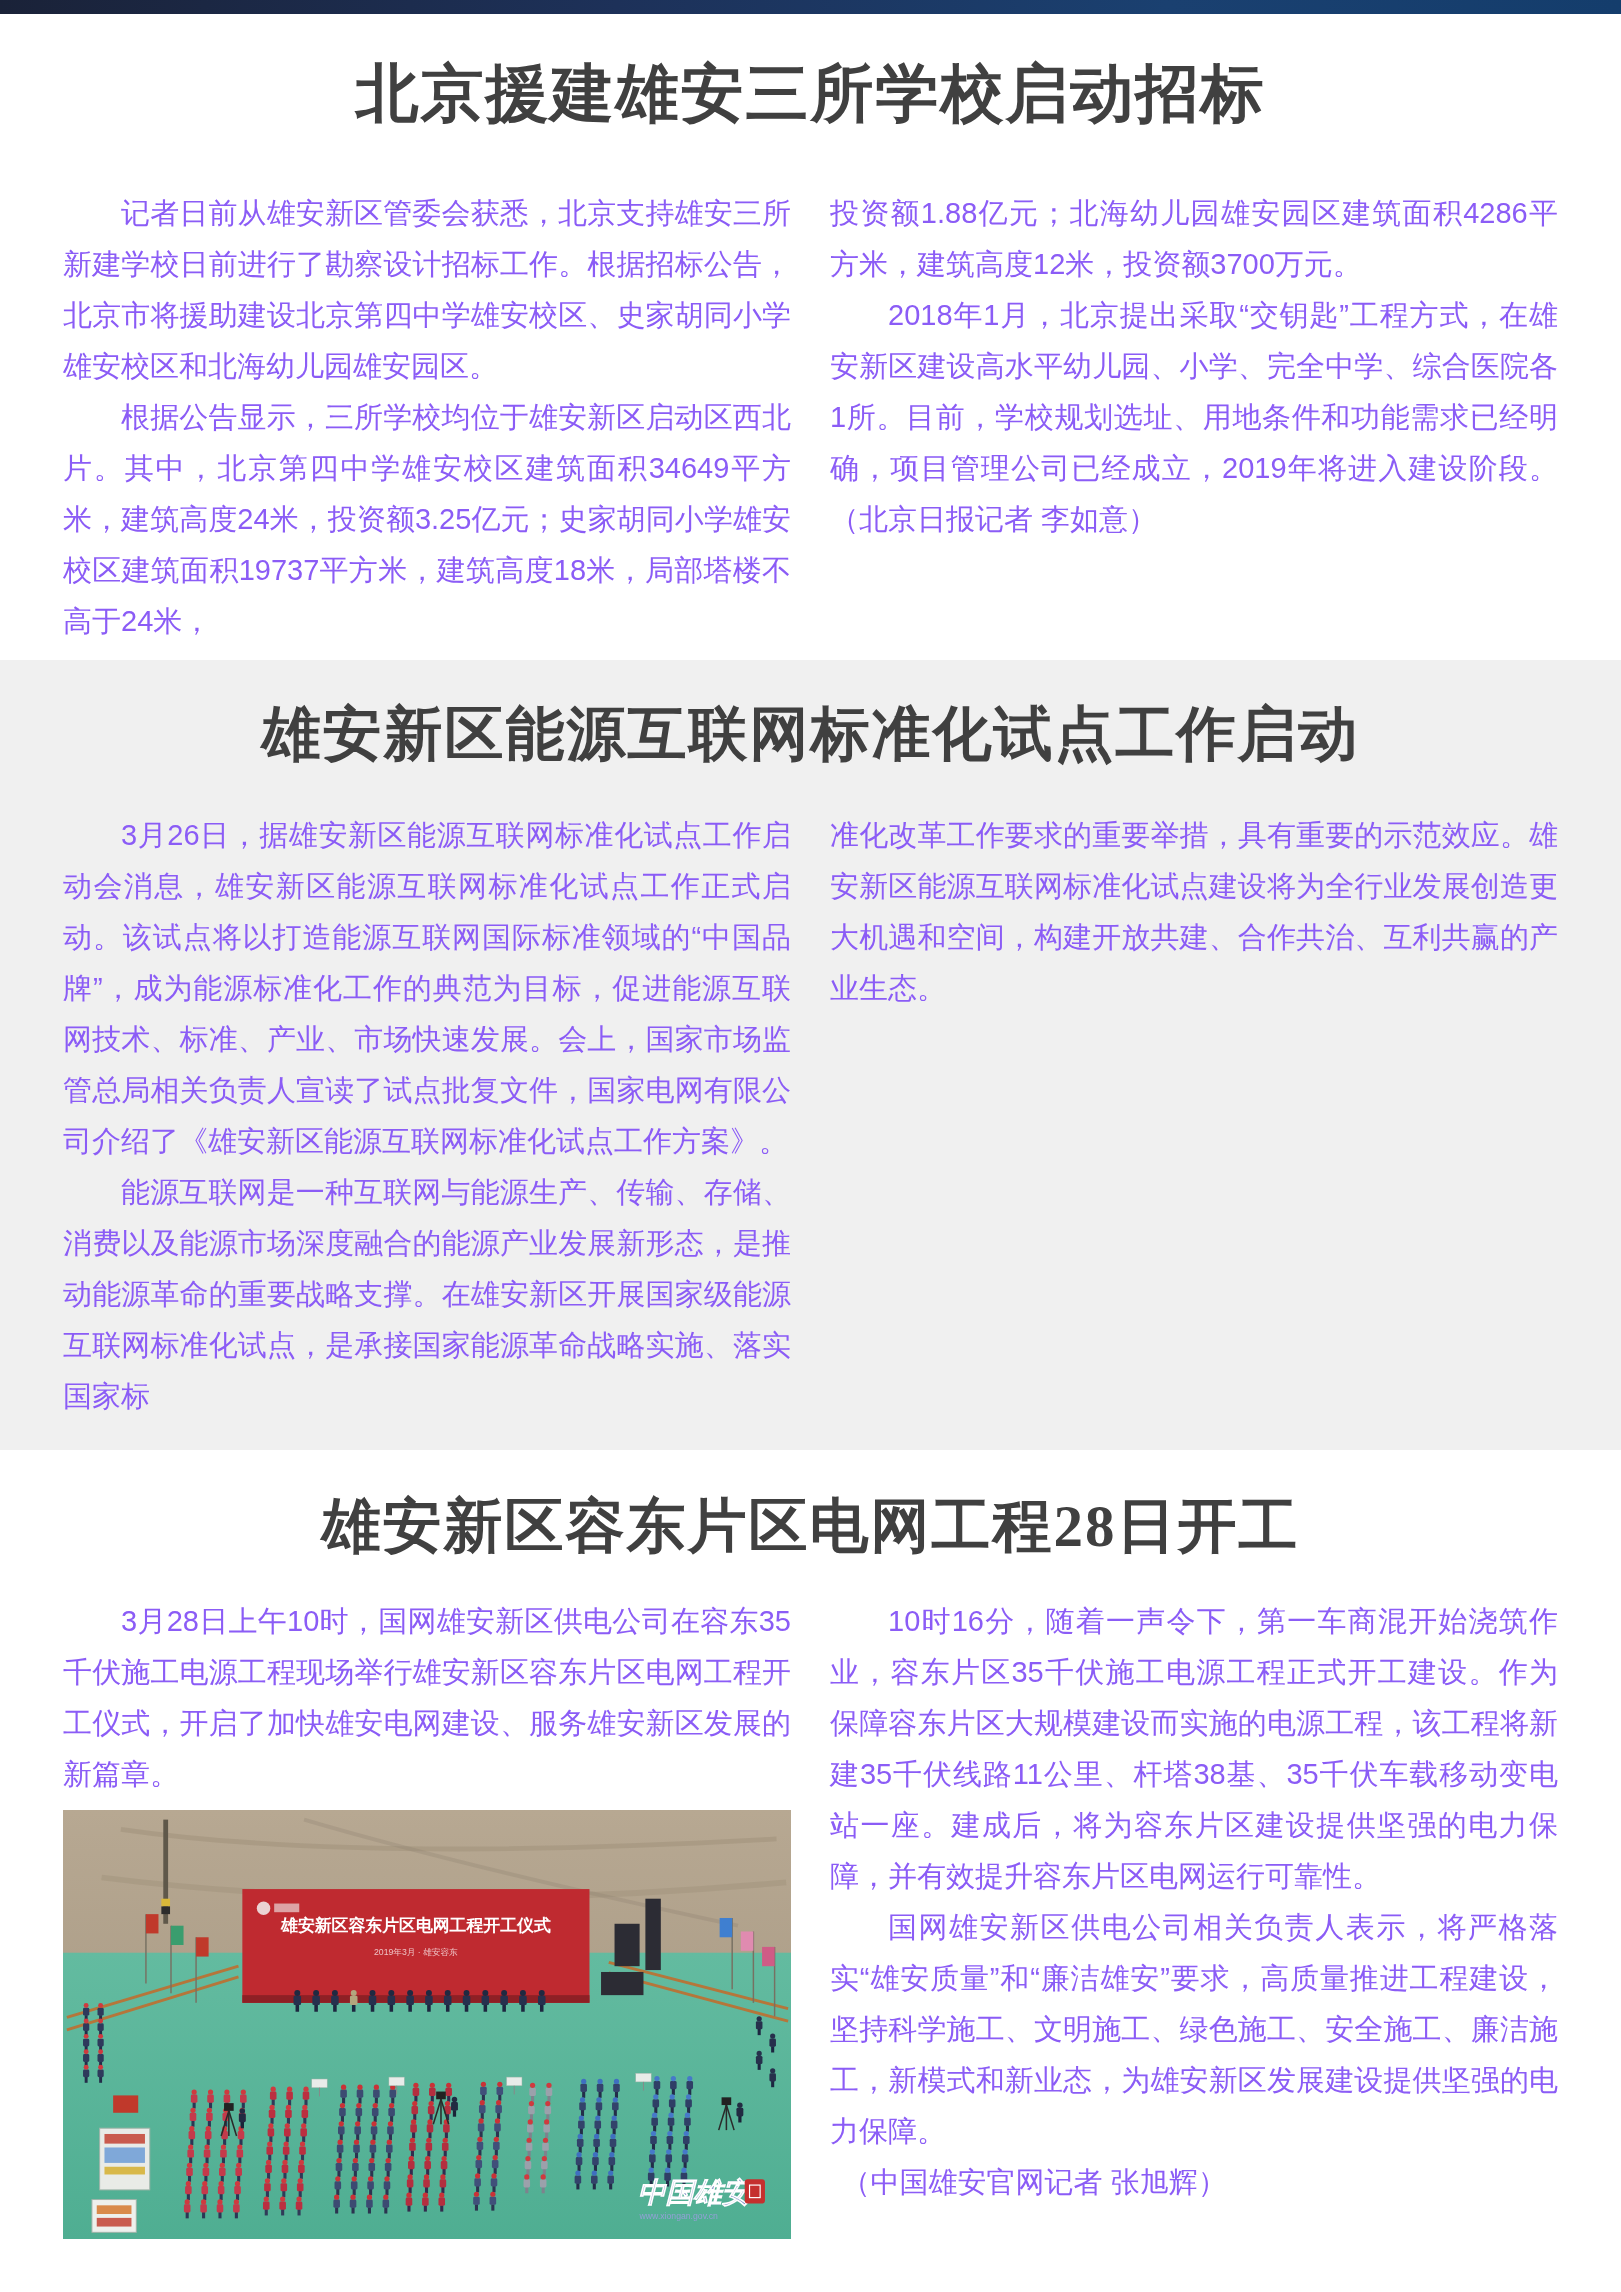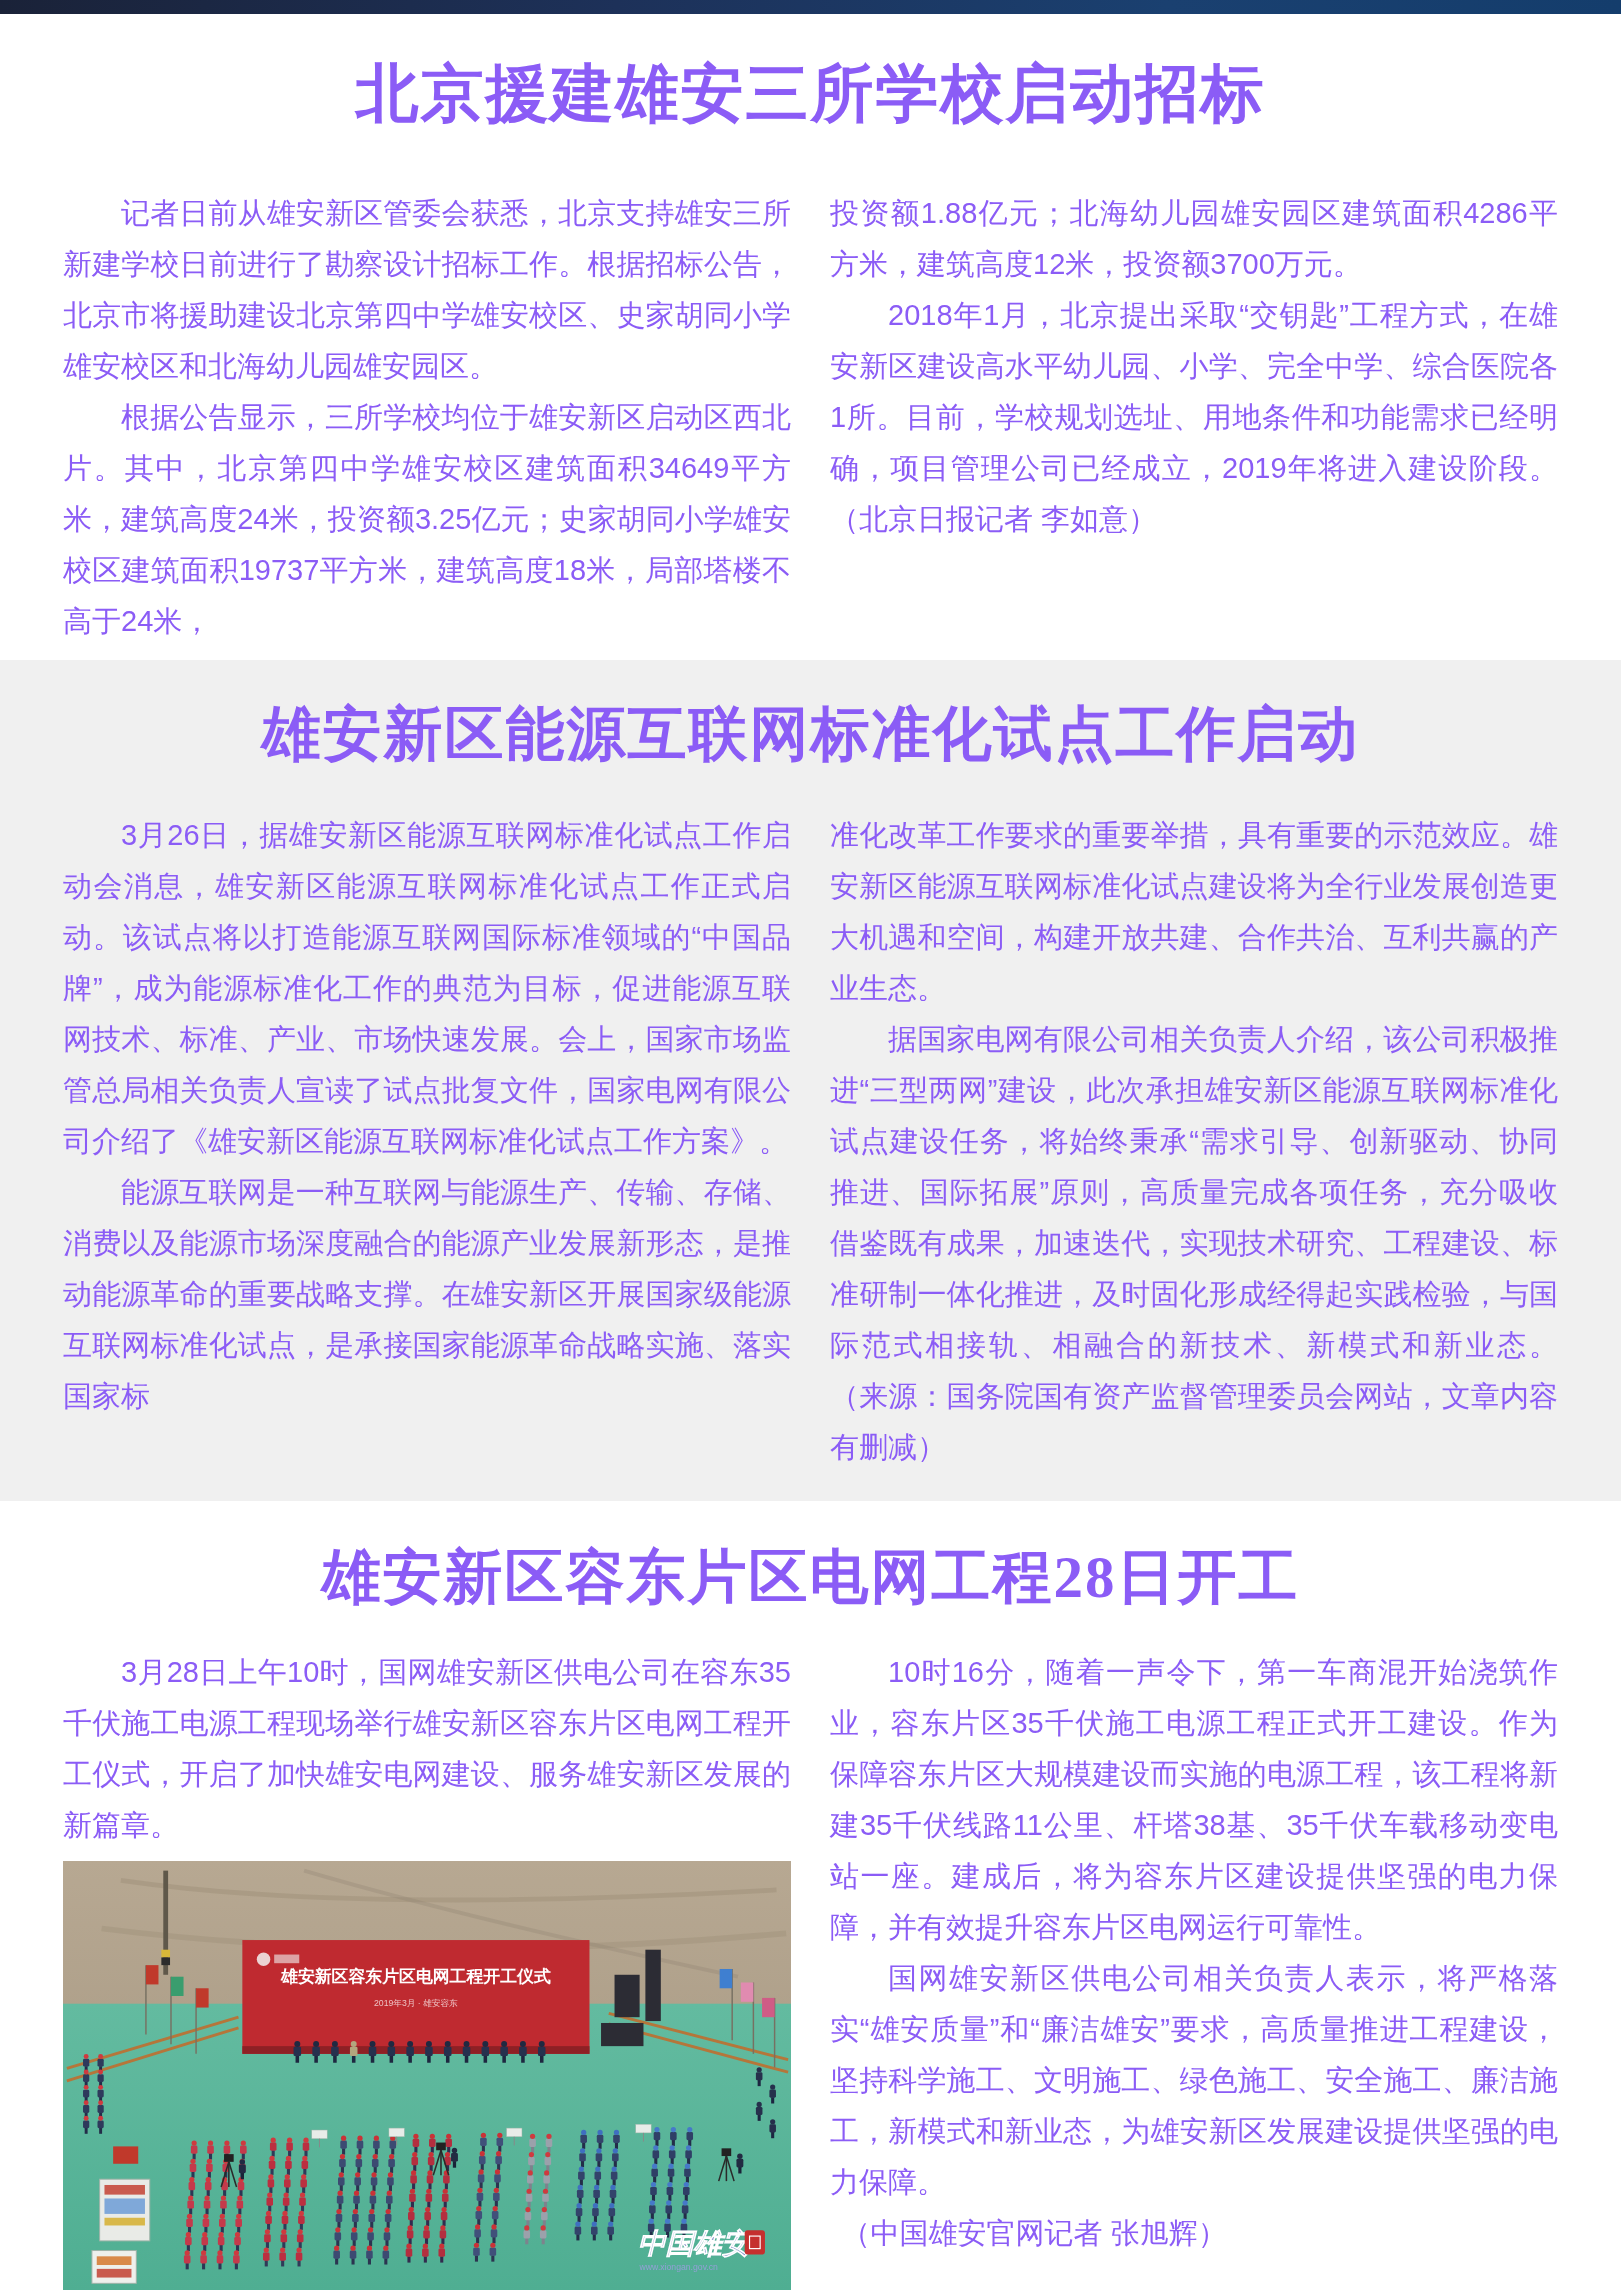--- a/index.html
+++ b/index.html
@@ -1,20 +1,20 @@
 <!DOCTYPE html>
 <html><head>
 <meta charset="utf-8">
 <style>
   html,body{margin:0;padding:0;background:#ffffff;}
   .page{position:relative;width:1621px;height:2293px;background:#ffffff;overflow:hidden;
         font-family:"Liberation Sans","DejaVu Sans",sans-serif;}
   .topbar{height:13.7px;background:linear-gradient(90deg,#1a2238 0%,#1d3159 38%,#1a4070 72%,#143d6c 100%);}
   .section{padding:0 63px;}
-  .headline{font-family:"Liberation Serif","DejaVu Serif",serif;color:#8b5cf6;text-align:center;
+  .headline{font-family:"Liberation Serif","DejaVu Serif",serif;color:#404040;text-align:center;
             margin:0;letter-spacing:2px;}
   .h1{font-size:63px;font-weight:700;padding-top:37px;margin-bottom:51px;}
   .h2{font-size:59px;font-weight:700;margin-bottom:35px;}
   .h3{font-size:59px;font-weight:600;padding-top:37px;margin-bottom:29px;}
   .cols{display:flex;gap:39px;align-items:flex-start;}
   .col{flex:1;min-width:0;}
   p.body{font-size:29px;line-height:51px;color:#8b5cf6;text-align:justify;margin:0;}
   p.indent{text-indent:2em;}
   p.indent-small{padding-left:0.4em;}
   .grayband{background:#f0f0f0;margin-top:13.7px;padding:35px 63px 27.4px;}
@@ -44,21 +44,20 @@
 
   <div class="grayband">
     <h1 class="headline h2">雄安新区能源互联网标准化试点工作启动</h1>
     <div class="cols">
       <div class="col">
         <p class="body indent">3月26日，据雄安新区能源互联网标准化试点工作启动会消息，雄安新区能源互联网标准化试点工作正式启动。该试点将以打造能源互联网国际标准领域的“中国品牌”，成为能源标准化工作的典范为目标，促进能源互联网技术、标准、产业、市场快速发展。会上，国家市场监管总局相关负责人宣读了试点批复文件，国家电网有限公司介绍了《雄安新区能源互联网标准化试点工作方案》。</p>
         <p class="body indent">能源互联网是一种互联网与能源生产、传输、存储、消费以及能源市场深度融合的能源产业发展新形态，是推动能源革命的重要战略支撑。在雄安新区开展国家级能源互联网标准化试点，是承接国家能源革命战略实施、落实国家标</p>
       </div>
       <div class="col">
         <p class="body">准化改革工作要求的重要举措，具有重要的示范效应。雄安新区能源互联网标准化试点建设将为全行业发展创造更大机遇和空间，构建开放共建、合作共治、互利共赢的产业生态。</p>
-        <p class="body indent">据国家电网有限公司相关负责人介绍，该公司积极推进“三型两网”建设，此次承担雄安新区能源互联网标准化试点建设任务，将始终秉承“需求引导、创新驱动、协同推进、国际拓展”原则，高质量完成各项任务，充分吸收借鉴既有成果，加速迭代，实现技术研究、工程建设、标准研制一体化推进，及时固化形成经得起实践检验，与国际范式相接轨、相融合的新技术、新模式和新业态。 （来源：国务院国有资产监督管理委员会网站，文章内容有删减）</p>
       </div>
     </div>
   </div>
 
   <div class="section">
     <h1 class="headline h3">雄安新区容东片区电网工程28日开工</h1>
     <div class="cols">
       <div class="col">
         <p class="body indent">3月28日上午10时，国网雄安新区供电公司在容东35千伏施工电源工程现场举行雄安新区容东片区电网工程开工仪式，开启了加快雄安电网建设、服务雄安新区发展的新篇章。</p>
 

